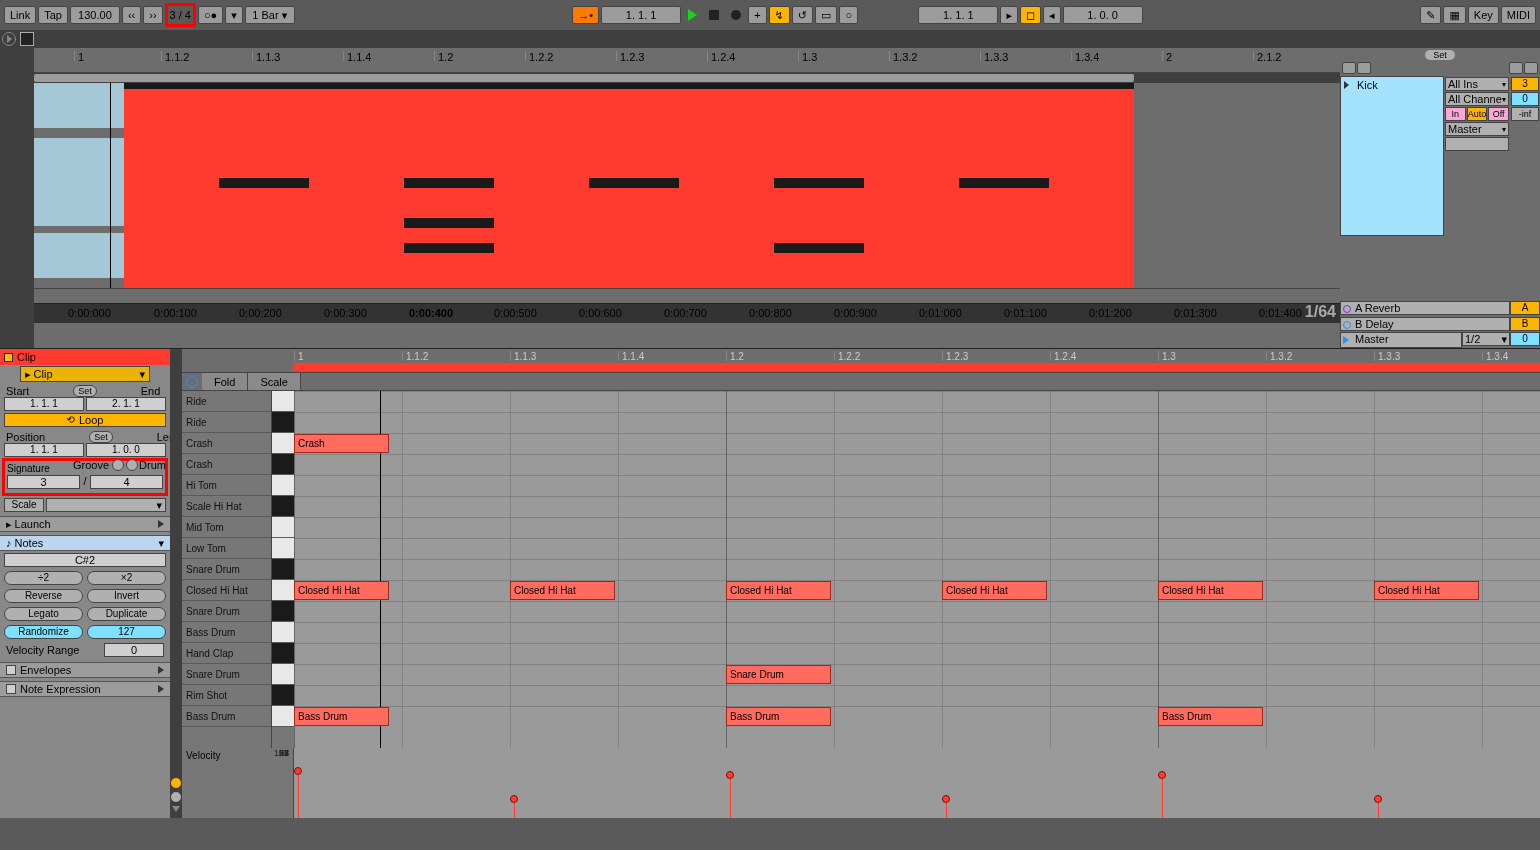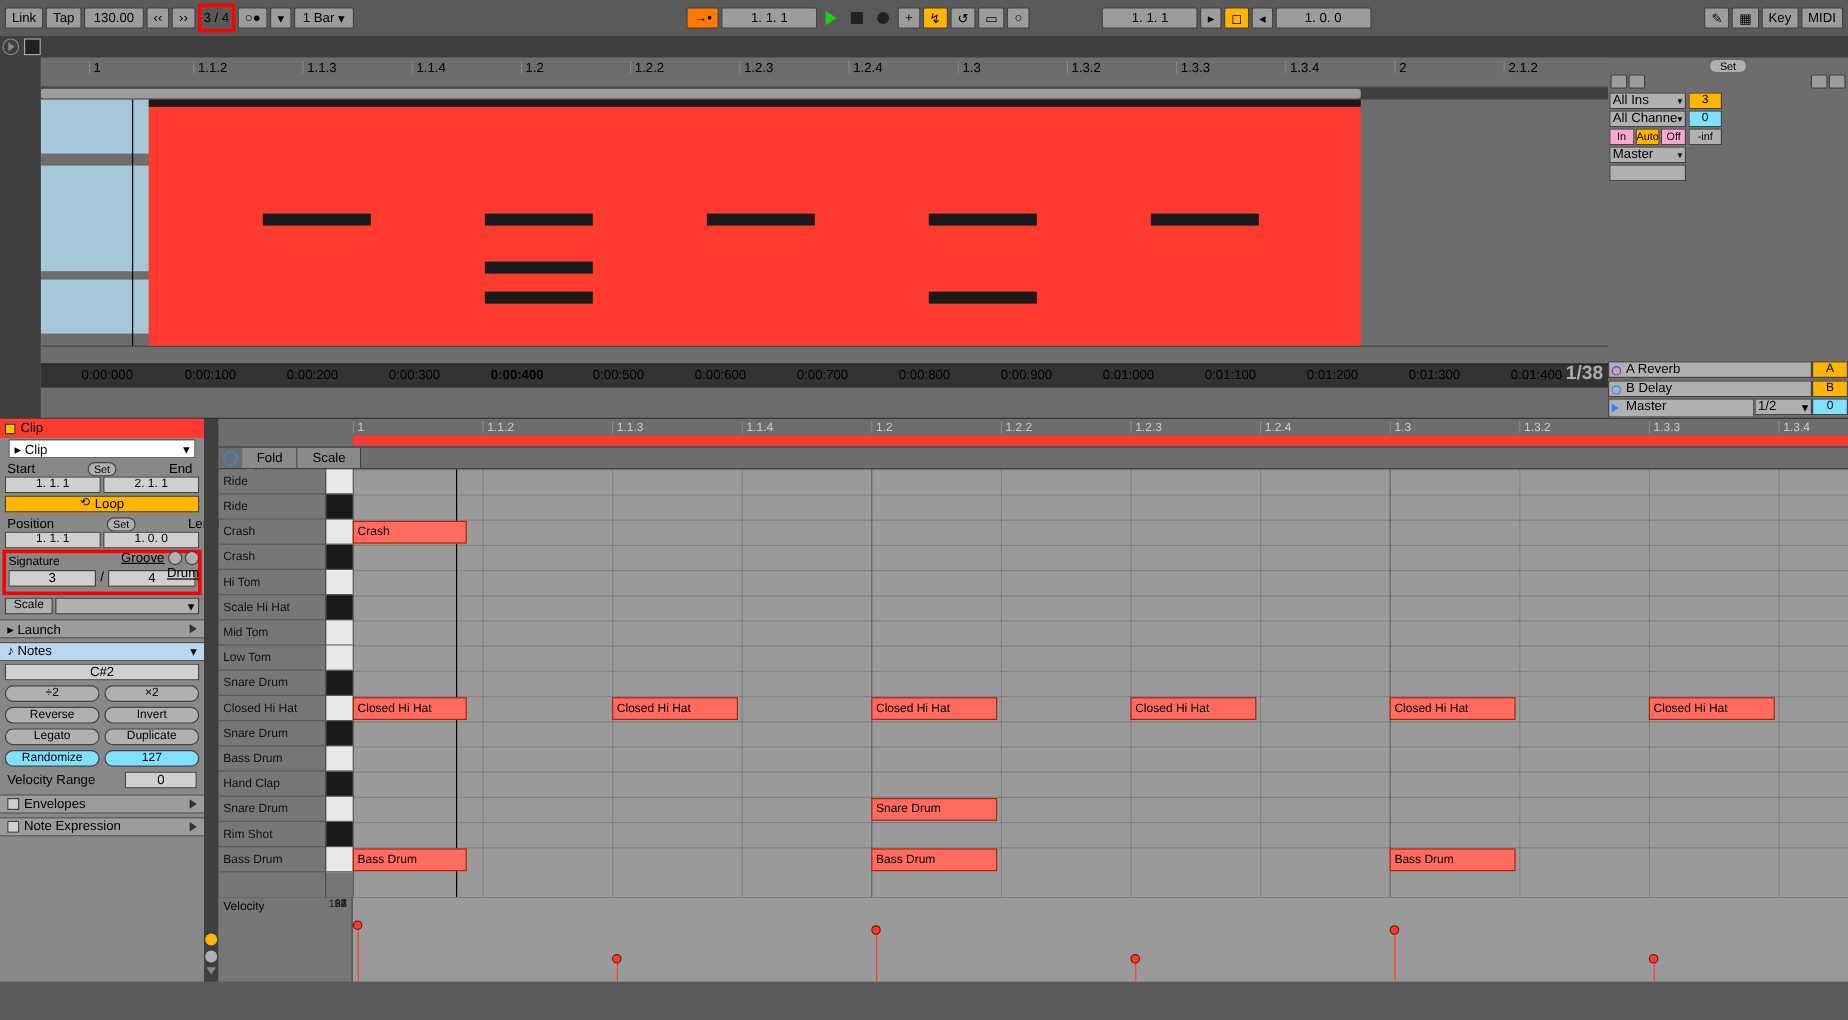--- a/index.html
+++ b/index.html
@@ -70,30 +70,30 @@
 .master-row{ display:flex; height:16px;}
 .master-row .mname{ flex:1; background:#b0b0b0; border:1px solid #444; padding-left:14px; font-size:10px; position:relative;}
 .master-row .mname .tri{ position:absolute; left:2px; top:3px; width:0;height:0;border-left:6px solid #2e8bff;border-top:4px solid transparent;border-bottom:4px solid transparent;}
 .master-row .sel{ width:48px; height:14px; background:#b0b0b0; border:1px solid #444; font-size:9px; display:flex;align-items:center;justify-content:space-between;padding:0 2px;}
 
 
 .detail { display:flex; height:470px; border-top:1px solid #222;}
 .detail-left { width:170px; background:#888; display:flex; flex-direction:column; }
 .clip-title { background:#ff3b30; height:16px; padding:1px 4px; display:flex; align-items:center; gap:4px;}
 .clip-title .box{ width:9px;height:9px;background:#ffbf00;border:1px solid #222;}
-.sel-row { height:16px; background:#ffffff; border:1px solid #444; margin:1px 7px; display:flex; align-items:center; padding:0 4px; justify-content:space-between;}
+.sel-row { height:16px; background:#eab308; border:1px solid #444; margin:1px 20px; display:flex; align-items:center; padding:0 4px; justify-content:space-between;}
 .lbl-row { display:flex; justify-content:space-between; padding:0 6px; margin-top:2px; font-size:10px; align-items:flex-end;gap:44px;}
 .lbl-row .pill{ font-size:9px; background:#b0b0b0; border:1px solid #444; border-radius:7px; padding:0 4px; cursor:pointer;}
 .val-row { display:flex; gap:2px; padding:0 4px;}
 .val-row .v{ flex:1; height:14px; background:#cfcfcf; border:1px solid #444; text-align:center; font-size:10px; line-height:12px;}
 .loop-btn { margin:2px 4px; height:14px; background:#ffb400; border:1px solid #444; text-align:center; font-size:10px; line-height:12px; display:flex; align-items:center; justify-content:center; gap:4px;}
 .sig-box { border:3px solid #ff0000; margin:1px 2px; padding:2px 2px 4px;}
 .sig-vals { display:flex; gap:2px; margin-top:1px;}
 .sig-vals .v{ flex:1; height:14px; background:#cfcfcf; border:1px solid #444; text-align:center; line-height:12px;}
-.groove-side{ position:absolute; right:4px; display:flex; flex-direction:column; gap:1px; font-size:10px; align-items:flex-end;text-decoration:underline;}
+.groove-side{ position:absolute; right:4px; display:flex; gap:1px; font-size:10px; align-items:flex-end;}
 .groove-side .icons{ display:flex; gap:2px;}
 .groove-side .icons div{ width:12px;height:12px;border:1px solid #444;border-radius:50%; background:#b0b0b0;}
 .scale-row { margin:1px 4px; display:flex; gap:2px;}
 .scale-row .t{ width:40px;height:14px;background:#b0b0b0;border:1px solid #444;font-size:10px;text-align:center;line-height:12px;}
 .scale-row .s{ flex:1;height:14px;background:#b0b0b0;border:1px solid #444;display:flex;justify-content:flex-end;align-items:center;padding-right:3px;}
 .section-hdr { height:16px; margin-top:3px; padding:0 6px; display:flex; align-items:center; justify-content:space-between; background:#9c9c9c; border-top:1px solid #555; border-bottom:1px solid #555;}
 .section-hdr.blue{ background:#bcd6ef;}
 .section-hdr .tri{ width:0;height:0;border-left:6px solid #333;border-top:4px solid transparent;border-bottom:4px solid transparent;}
 .root-sel { margin:2px 4px; height:14px; background:#cfcfcf; border:1px solid #444; text-align:center; line-height:12px;}
 .btn-pair { display:flex; gap:4px; margin:2px 4px;}
@@ -245,21 +245,21 @@
 
       <div class="arr-note" style="left:370px;top:160px;width:90px"></div>
       <div class="arr-note" style="left:740px;top:160px;width:90px"></div>
 
       <div class="playhead" style="left:76px"></div>
     </div>
 
     <div class="arr-automation"></div>
 
     <div class="arr-time-ruler" id="arr-time">
-      <div class="arr-zoom">1/38</div>
+      <div class="arr-zoom">1/64</div>
     <div class="t" style="left: 34px;">0:00:000</div>
         <div class="t" style="left: 120px;">0:00:100</div>
         <div class="t" style="left: 205px;">0:00:200</div>
         <div class="t" style="left: 290px;">0:00:300</div>
         <div class="t" style="left: 375px; font-weight: bold;">0:00:400</div>
         <div class="t" style="left: 460px;">0:00:500</div>
         <div class="t" style="left: 545px;">0:00:600</div>
         <div class="t" style="left: 630px;">0:00:700</div>
         <div class="t" style="left: 715px;">0:00:800</div>
         <div class="t" style="left: 800px;">0:00:900</div>
@@ -274,20 +274,24 @@
   <div class="arr-right-panel">
     <div class="set-chip">Set</div>
     <div class="track-row-btns">
       <div class="mini-btn"></div>
       <div class="mini-btn"></div>
       <div style="flex:1"></div>
       <div class="mini-btn"></div>
       <div class="mini-btn"></div>
     </div>
     <div class="track-strip">
+      <div class="track-name">
+        <div class="tri"></div>
+        <span style="margin-left:12px">Kick</span>
+      </div>
       <div class="track-io">
         <div class="io-sel">
             <span>All Ins</span>
             <span class="arrow">▾</span>
           </div>
         <div class="io-sel">
             <span>All Channe</span>
             <span class="arrow">▾</span>
           </div>
         <div class="io-row3">

